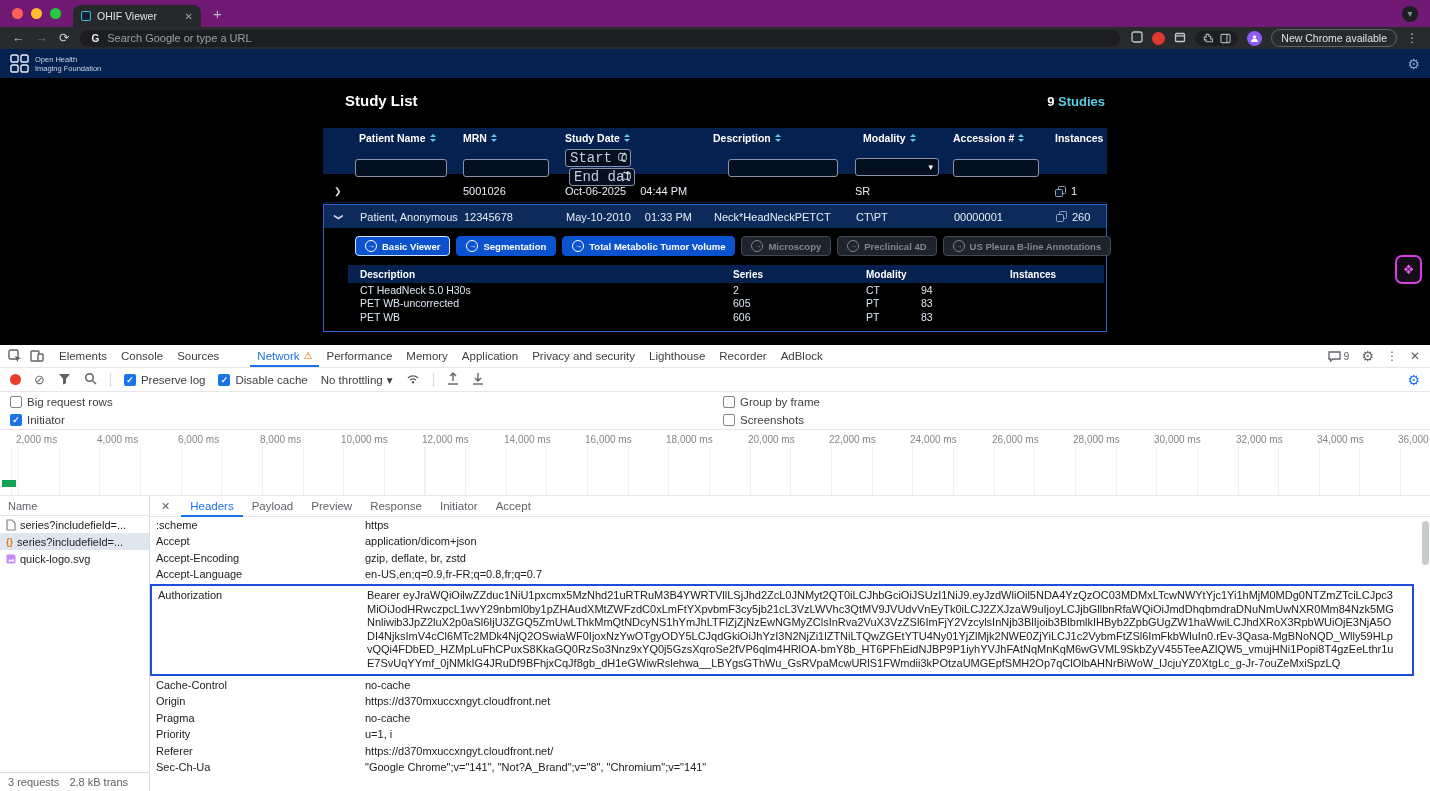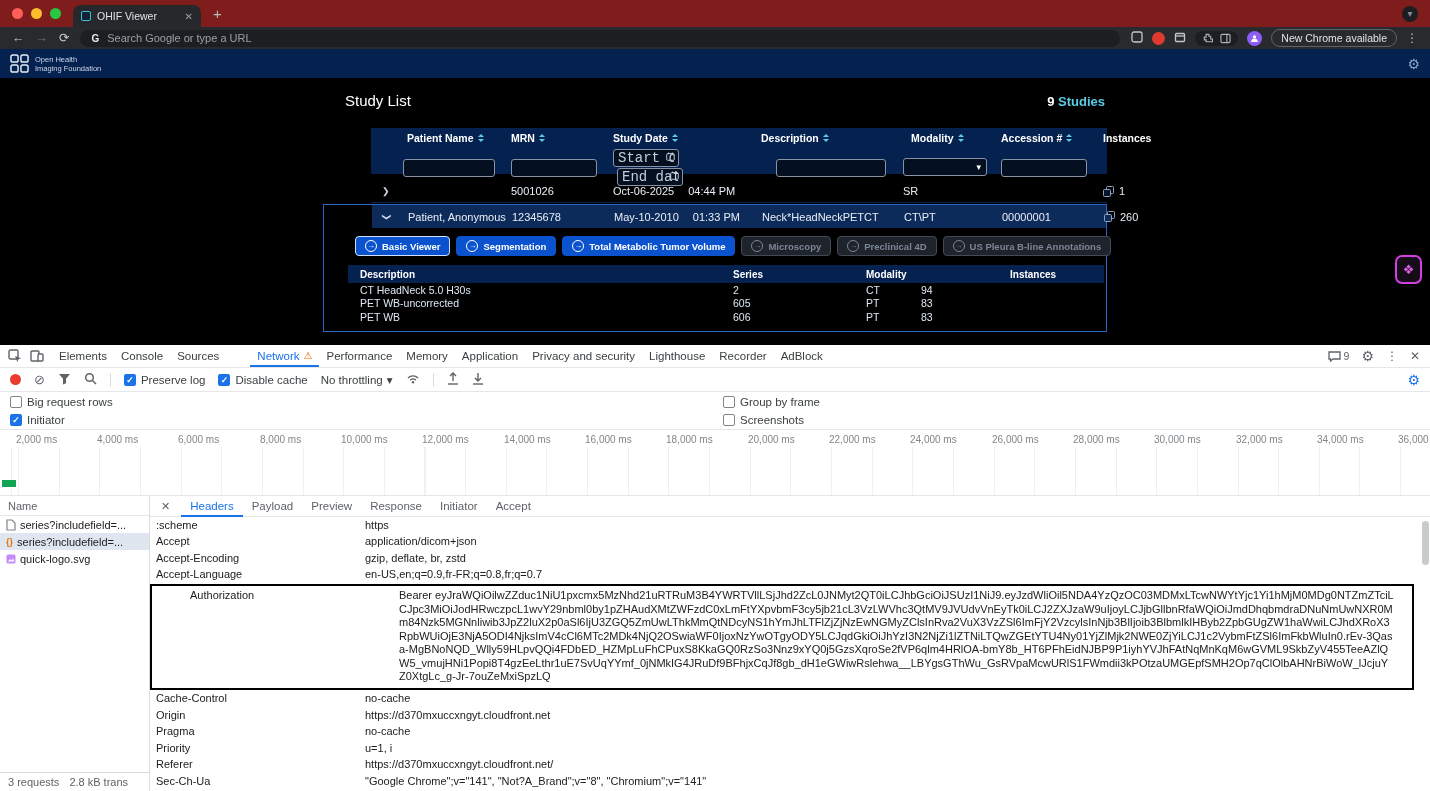--- a/index.html
+++ b/index.html
@@ -1,21 +1,21 @@
 <!DOCTYPE html>
 <html><head>
 <meta charset="utf-8">
 <style>
   * { box-sizing: border-box; margin: 0; padding: 0; }
   html,body { width:1430px; height:791px; overflow:hidden; }
   body { font-family:"Liberation Sans", sans-serif; background:#000; }
   .screen { position:relative; width:1430px; height:791px; overflow:hidden; background:#000; }
 
   
-  .tabstrip { position:absolute; top:0; left:0; right:0; height:27px; background:#7f1d1d; display:flex; align-items:center; }
+  .tabstrip { position:absolute; top:0; left:0; right:0; height:27px; background:#701a75; display:flex; align-items:center; }
   .lights { display:flex; gap:8px; margin-left:12px; }
   .light { width:11px; height:11px; border-radius:50%; }
   .l-red{background:#ff5f57} .l-yellow{background:#febc2e} .l-green{background:#28c840}
   .tab { margin-left:12px; margin-top:5px; width:128px; height:22px; background:#26282b; border-radius:8px 8px 0 0; display:flex; align-items:center; gap:6px; padding:0 8px; }
   .favicon { width:10px; height:10px; border-radius:2px; background:#123; border:1.5px solid #36c5d8; flex:none; }
   .tab-title { flex:1; font-size:10.5px; color:#dfe3e8; white-space:nowrap; overflow:hidden; }
   .tab-close { color:#9aa0a6; font-size:10px; }
   .newtab { color:#b8bcc2; font-size:15px; margin-left:12px; line-height:27px; }
   .tabstrip-right { margin-left:auto; margin-right:12px; width:16px; height:16px; border-radius:50%; background:#1c1d20; color:#85898f; font-size:10px; text-align:center; line-height:15px; }
 
@@ -33,27 +33,27 @@
   .new-chrome { border:1px solid #5f6368; border-radius:10px; color:#dfe3e8; font-size:10.5px; padding:2px 9px; white-space:nowrap; }
   .kebab { color:#c2c6cc; font-size:12px; }
 
   
   .ohif-header { position:absolute; top:49px; left:0; right:0; height:29px; background:#05214f; display:flex; align-items:center; padding:0 10px; }
   .brand { margin-left:6px; font-size:7.5px; line-height:9px; color:#cbd6e8; }
   .ohif-gear { margin-left:auto; color:#7fa6c8; font-size:14px; }
 
   
   .viewer { position:absolute; top:78px; left:0; right:0; height:267px; background:#000; }
-  .page-title { position:absolute; left:345px; top:14px; font-size:15px; font-weight:400; color:#fff; }
+  .page-title { position:absolute; left:345px; top:14px; font-size:15px; font-weight:700; color:#fff; }
   .studies { position:absolute; right:325px; top:16px; font-size:13px; white-space:nowrap; }
   .studies .cnt { color:#fff; font-weight:700; }
   .studies .lbl { color:#5acce6; font-weight:700; }
 
   .study-table { position:absolute; left:323px; top:50px; width:784px; }
-  .study-grid { display:grid; grid-template-columns:32px 104px 102px 148px 142px 98px 102px 1fr; align-items:center;margin-left:48px; }
+  .study-grid { display:grid; grid-template-columns:32px 104px 102px 148px 142px 98px 102px 1fr; align-items:center; }
   .thead { background:#05214f; height:20px; font-size:10.5px; font-weight:700; color:#fff; }
   .th { display:flex; align-items:center; gap:4px; padding-left:4px; }
   .th.mod { padding-left:12px; }
   .sort { display:flex; flex-direction:column; gap:2px; }
   .tri-up { width:0; height:0; border-left:3px solid transparent; border-right:3px solid transparent; border-bottom:3.5px solid #5acce6; }
   .tri-dn { width:0; height:0; border-left:3px solid transparent; border-right:3px solid transparent; border-top:3.5px solid #5acce6; }
   .tfilters { background:#05214f; height:26px; }
   .flt { height:18px; background:#04101f; border:1px solid #8a93a6; border-radius:3px; color:#fff; font-size:14px; padding:0 4px; font-family:Liberation Mono, monospace; }
   .flt::placeholder { color:#c3cddb; }
   .date-wrap { position:relative; display:inline-block; }
@@ -123,21 +123,21 @@
 
   .dt-detail { flex:1; display:flex; flex-direction:column; overflow:hidden; position:relative; }
   .detail-tabs { height:21px; display:flex; align-items:center; border-bottom:1px solid #e4e6e8; font-size:11.5px; color:#5f6368; flex:none; }
   .detail-close { padding:0 11px; font-size:11px; color:#5f6368; }
   .dtab { padding:0 9px; line-height:21px; }
   .dtab.sel { color:#1a73e8; box-shadow:inset 0 -2px 0 #1a73e8; }
   .hdrs { flex:1; overflow:hidden; margin-top:-3px; padding-top:3px; }
   .hrow { display:flex; align-items:flex-start; padding:1.5px 0 1.5px 6px; font-size:11px; line-height:13.5px; }
   .hname { width:209px; flex:none; color:#202124; white-space:nowrap; overflow:hidden; }
   .hval { flex:1; color:#202124; word-break:break-all; padding-right:18px; }
-  .auth-box { border:2px solid #000000; margin:1px 16px 1px 0;padding-left:32px; }
+  .auth-box { border:2px solid #1d4ed8; margin:1px 16px 1px 0; }
   .auth-box .hrow { padding-top:3px; padding-bottom:4px; }
   .vscroll { position:absolute; right:1px; top:25px; width:7px; height:44px; background:#c8cacc; border-radius:4px; }
 </style>
 </head>
 <body>
 
 <div class="screen">
 
   <div class="tabstrip">
     <div class="lights">

